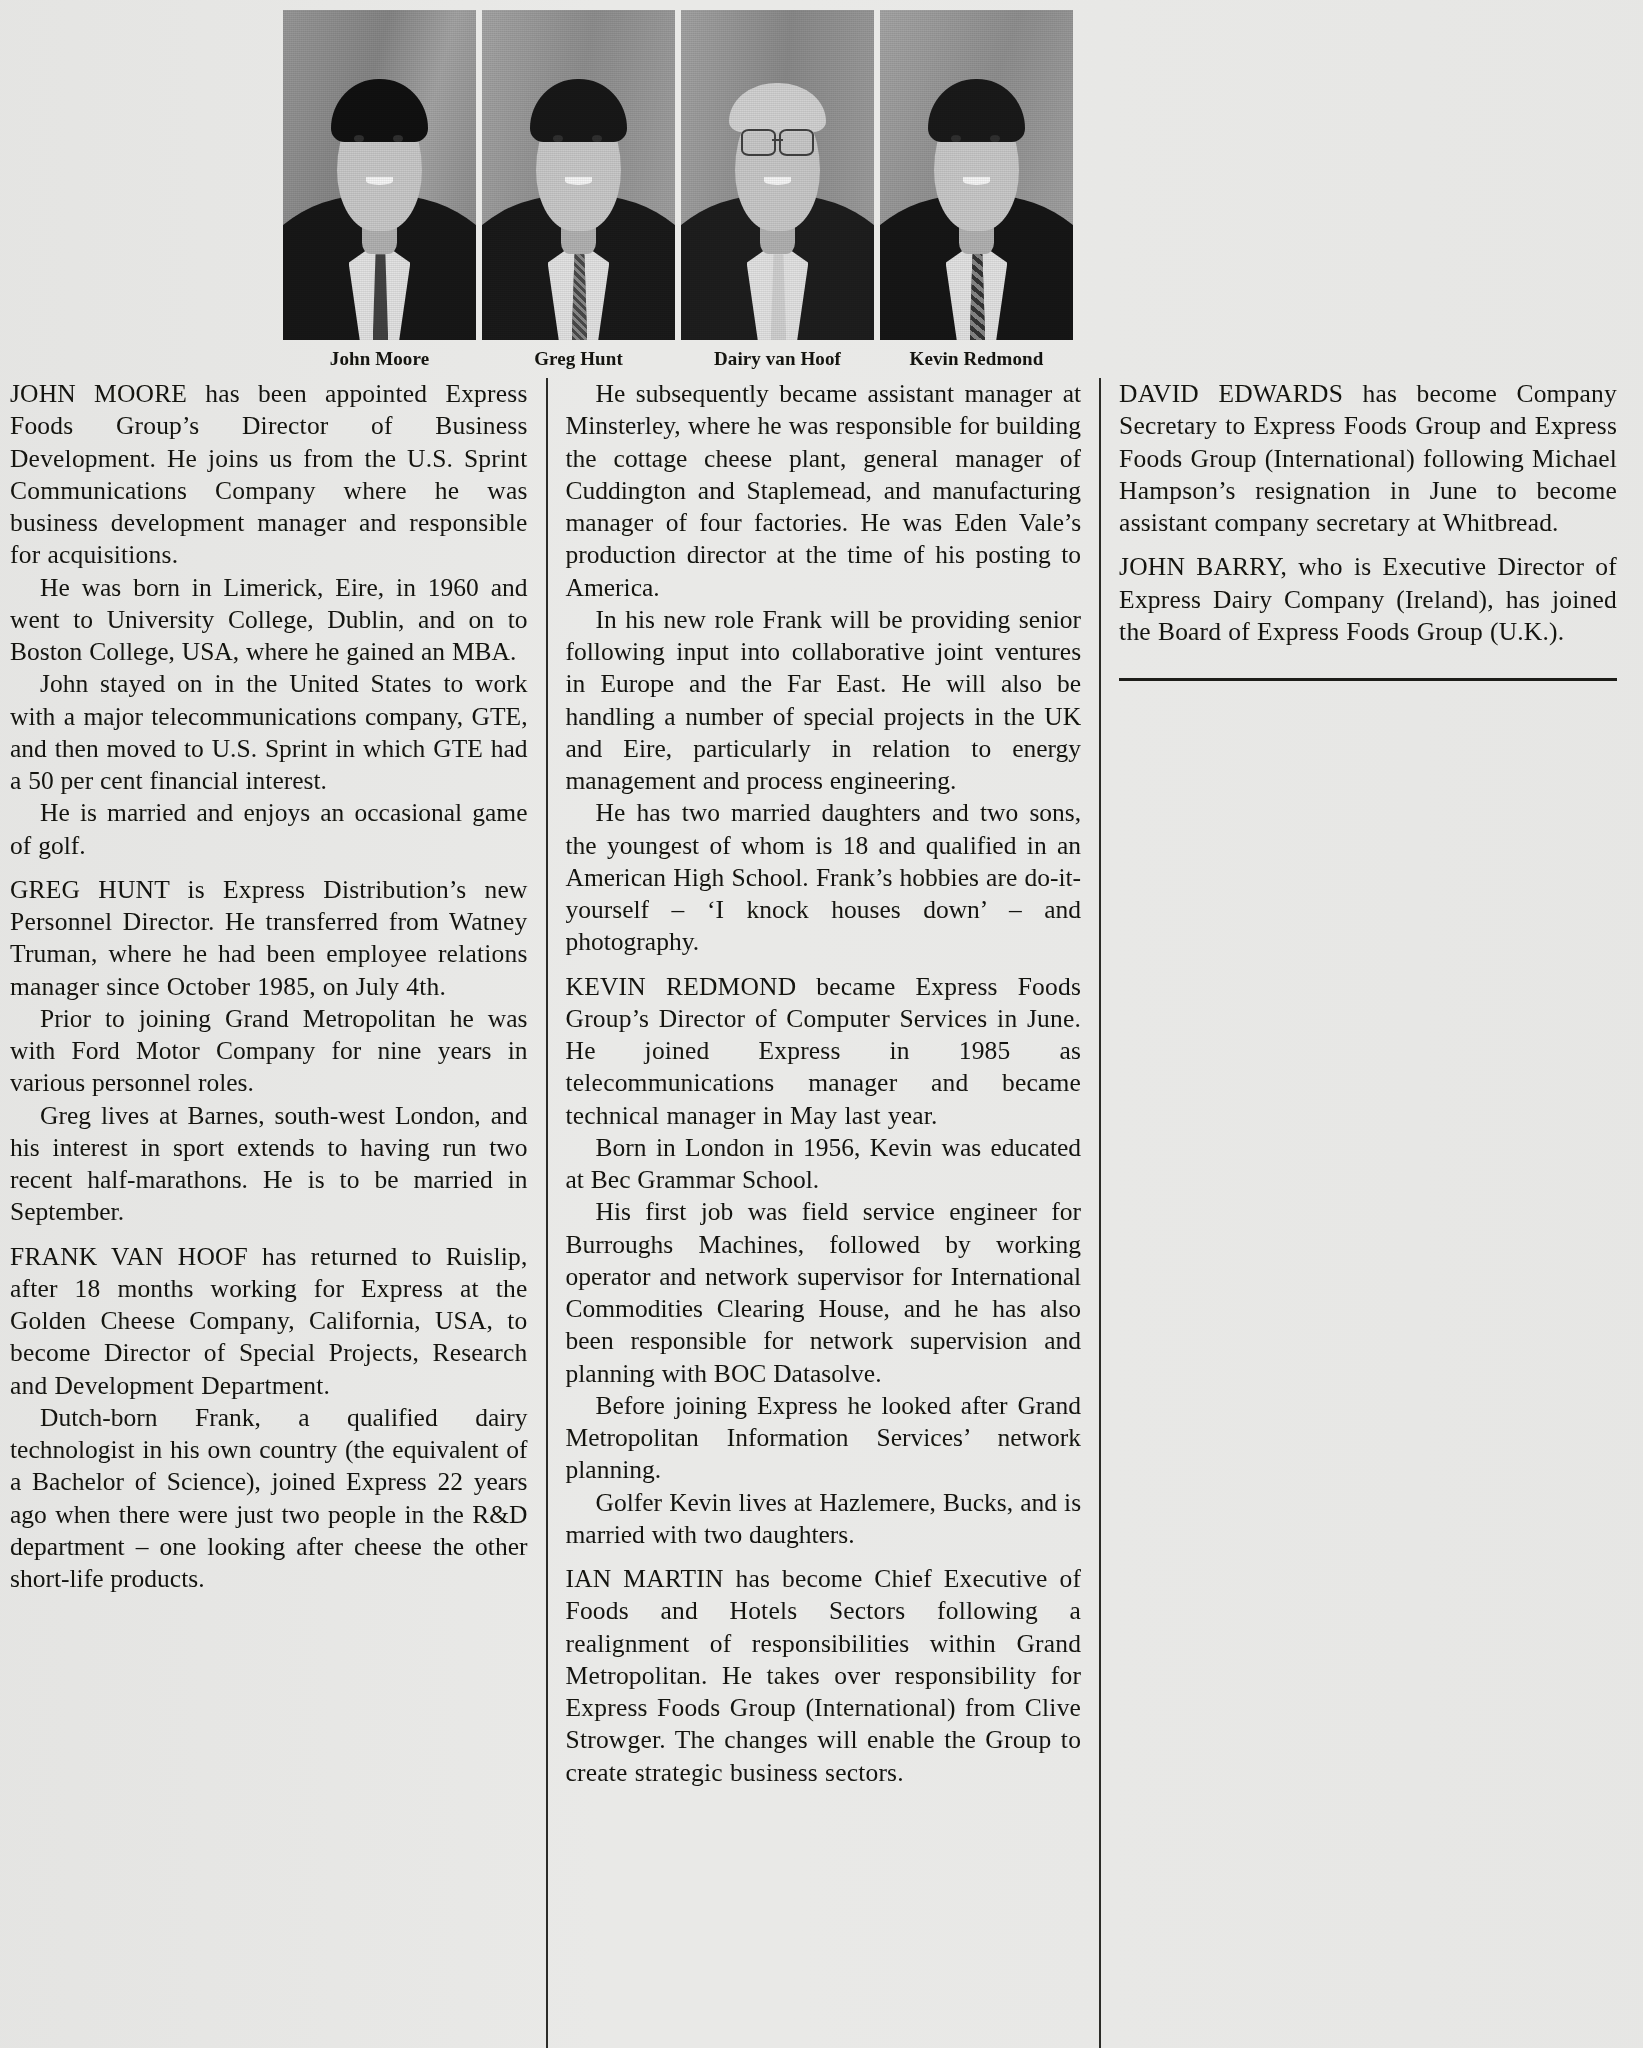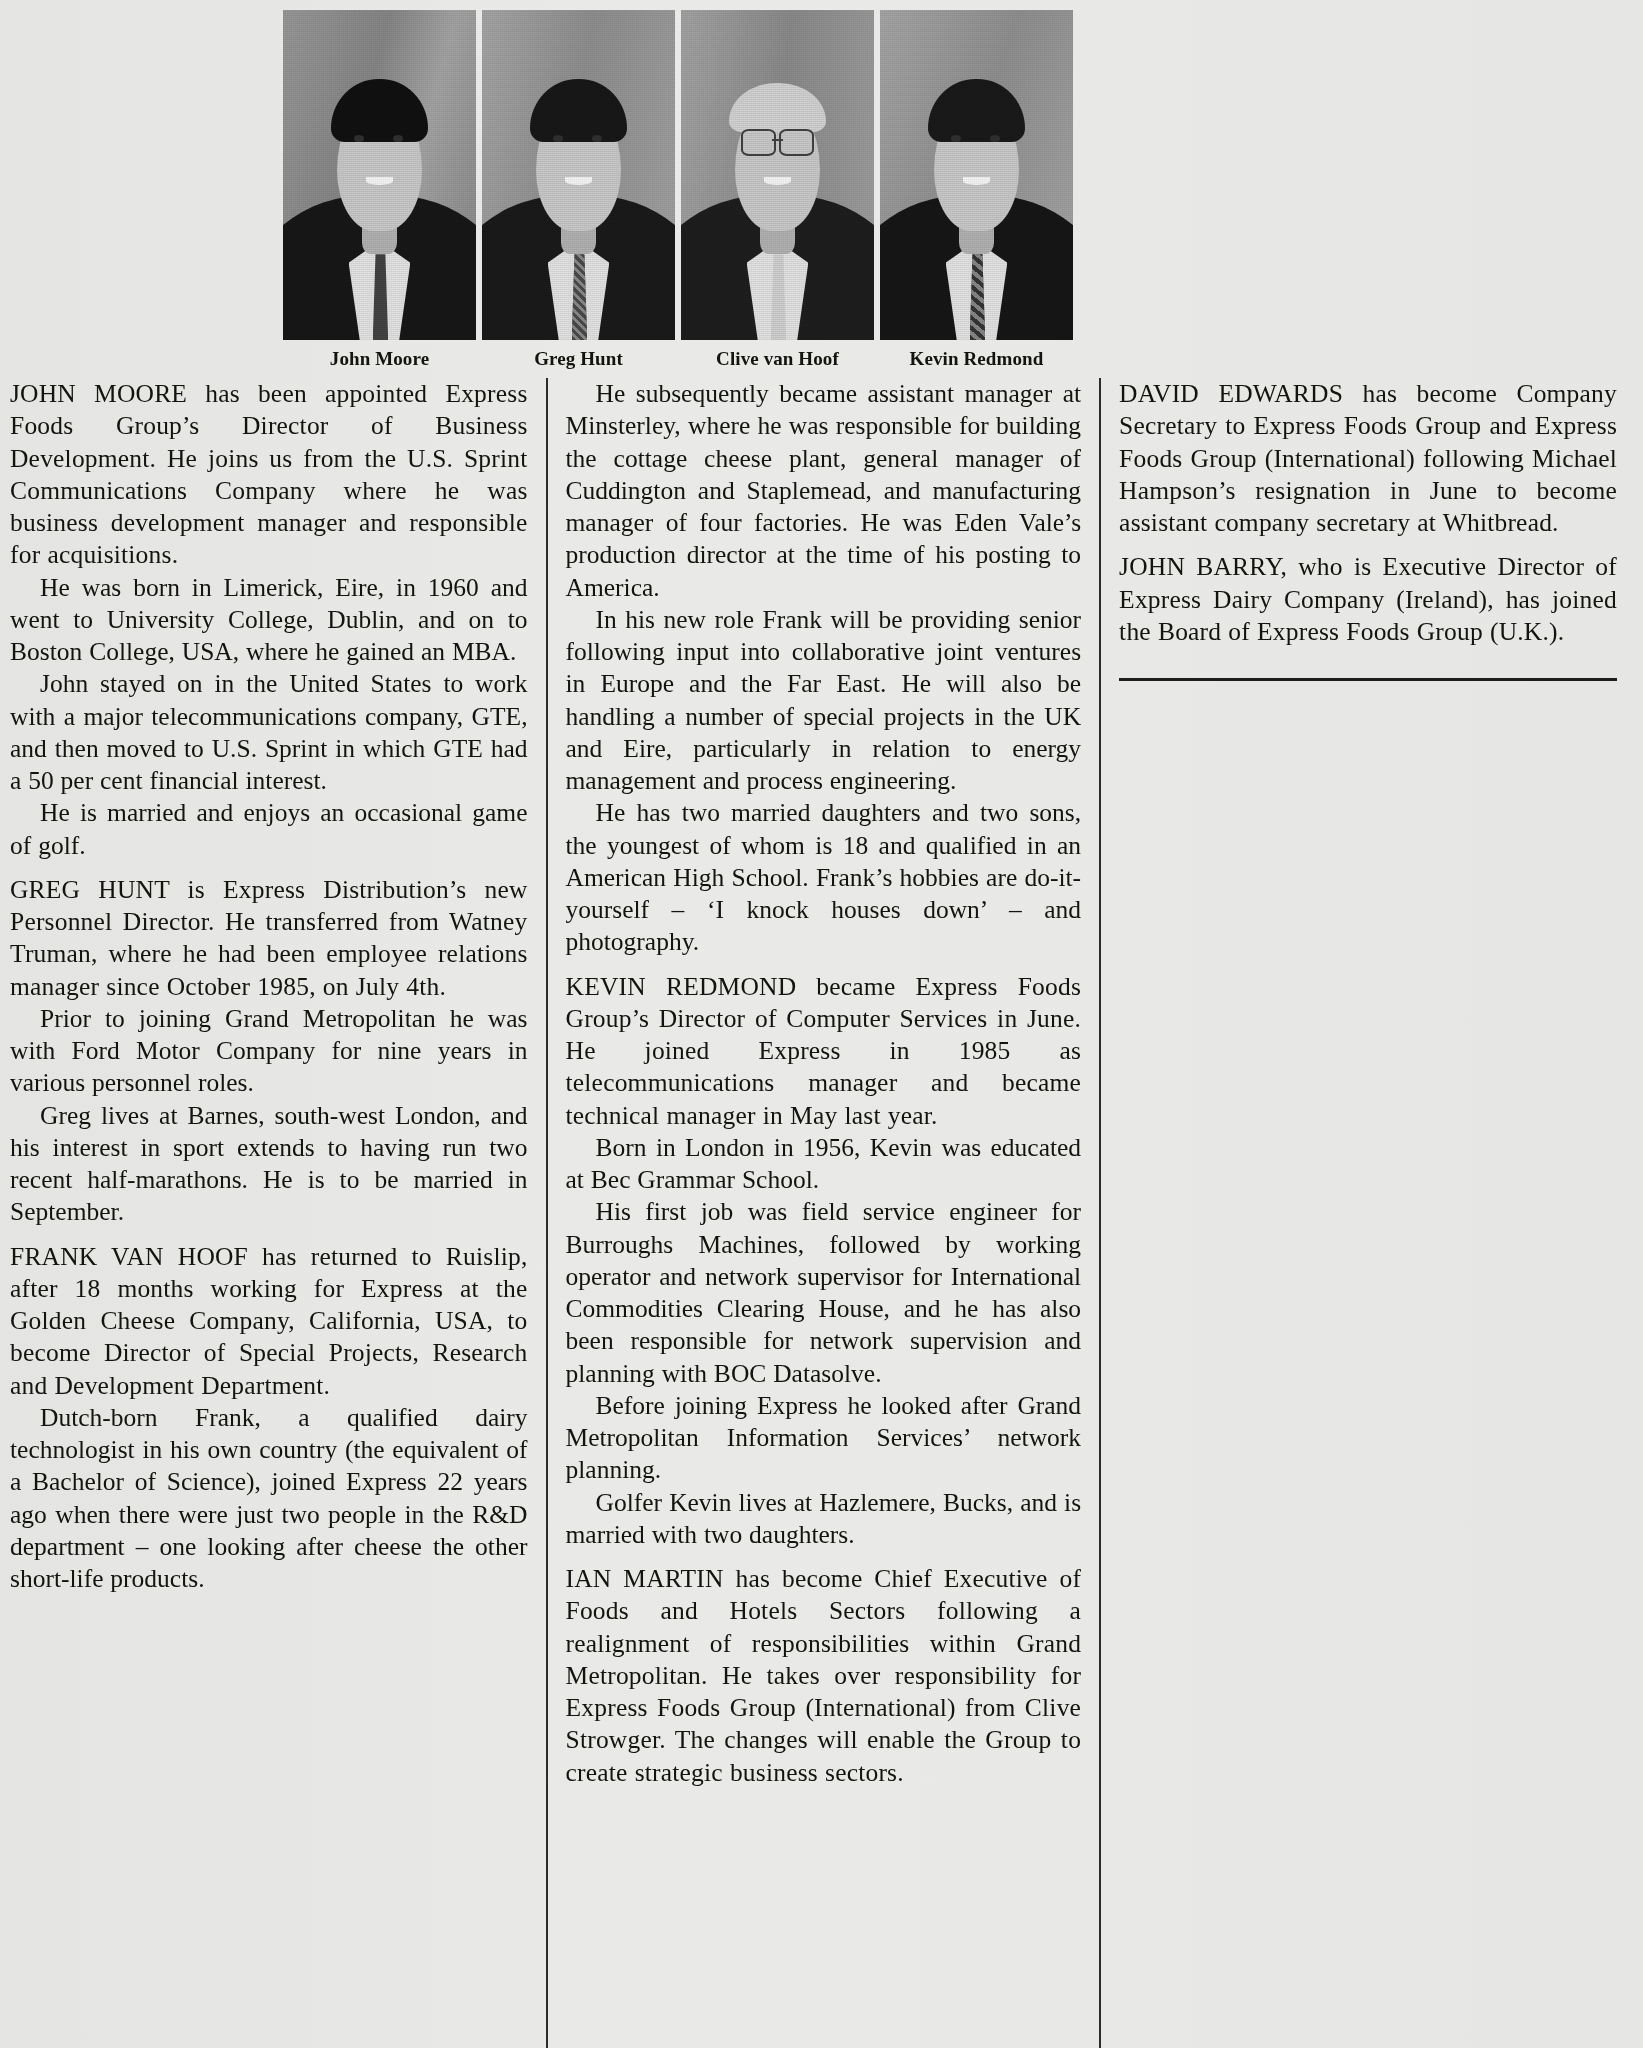--- a/index.html
+++ b/index.html
@@ -199,21 +199,21 @@
         <div class="neck"></div>
         <div class="head"></div>
         <div class="hair" style="background:#cfccc6;height:15%;bottom:63%;"></div>
         <div class="glasses">
           <i class="l"></i>
           <i class="r"></i>
           <b></b>
         </div>
         <div class="mouth"></div>
       </div>
-      <div class="caption">Clive van Hoof</div>
+      <div class="caption">Dairy van Hoof</div>
     </div>
 
     <div class="photo-cell">
       <div class="photo">
         <div class="bg-wall" style="background:linear-gradient(110deg,#a8a39b 0%,#948e86 45%,#aaa49c 100%);"></div>
         <div class="shoulders" style="background:#1f1e1b;"></div>
         <div class="shirt"></div>
         <div class="tie" style="background:#5b564f;background-image:repeating-linear-gradient(40deg,#3d3933 0 4px,#8b857c 4px 8px);"></div>
         <div class="neck"></div>
         <div class="head"></div>

